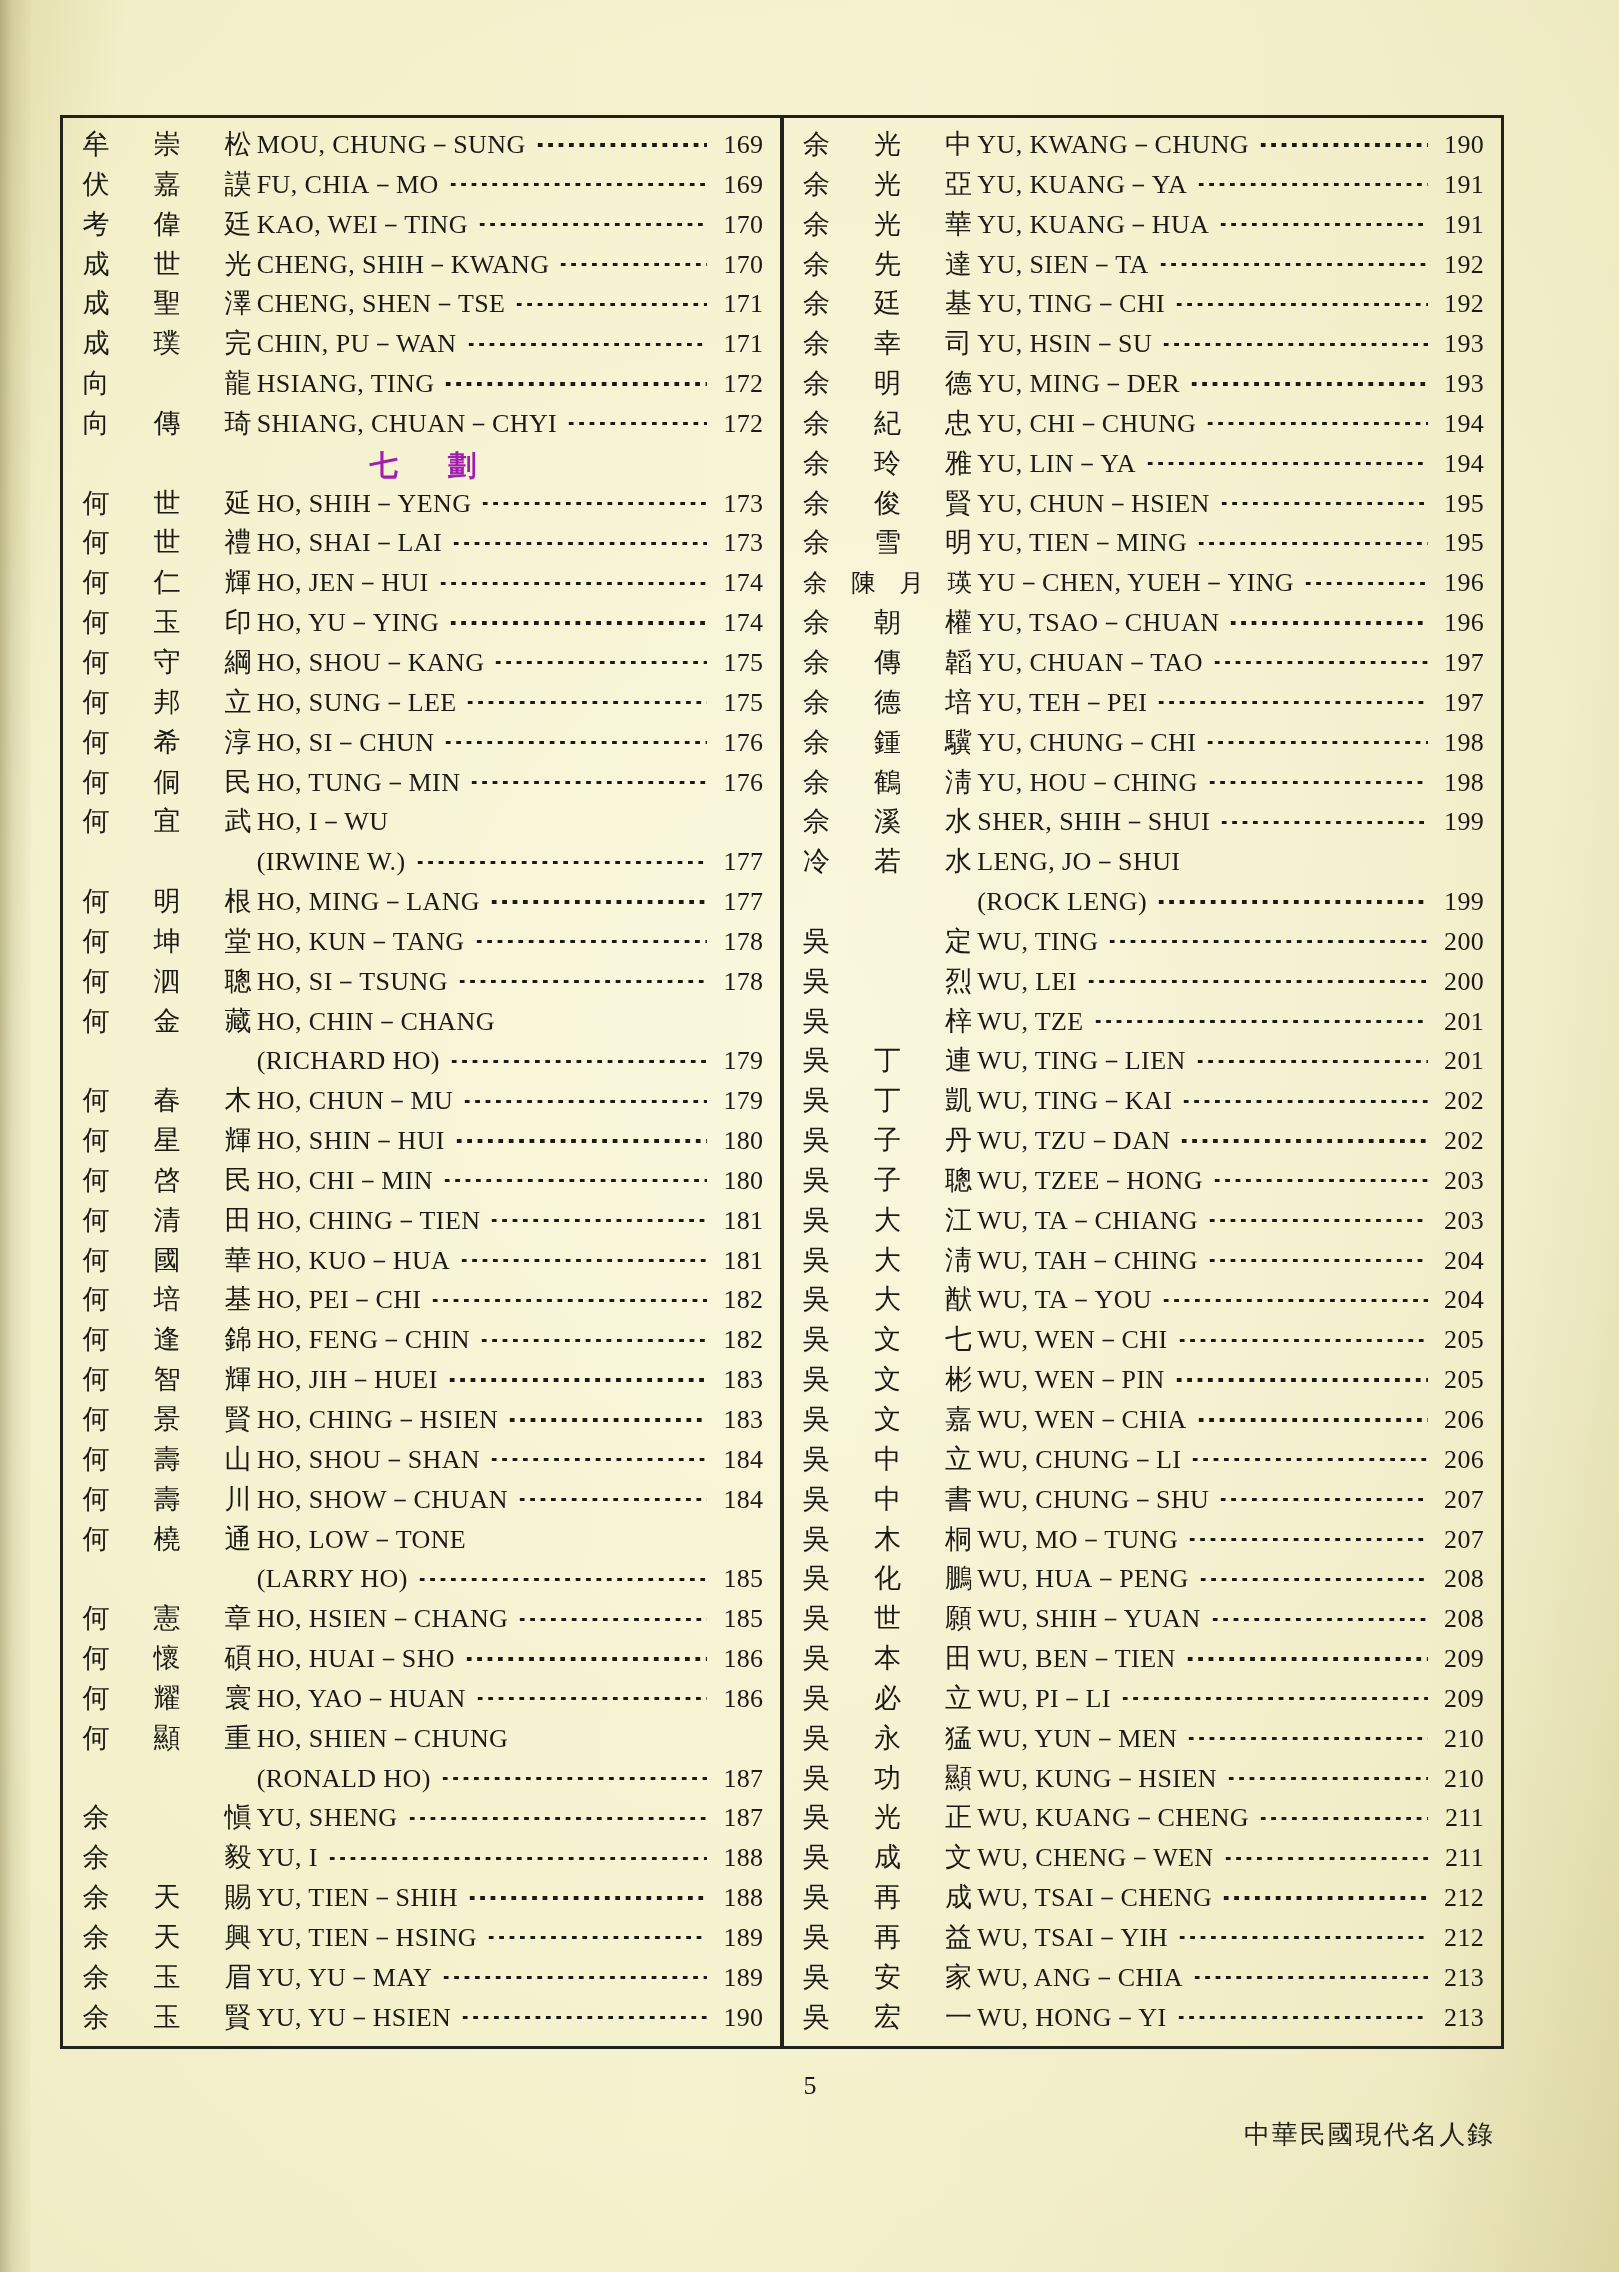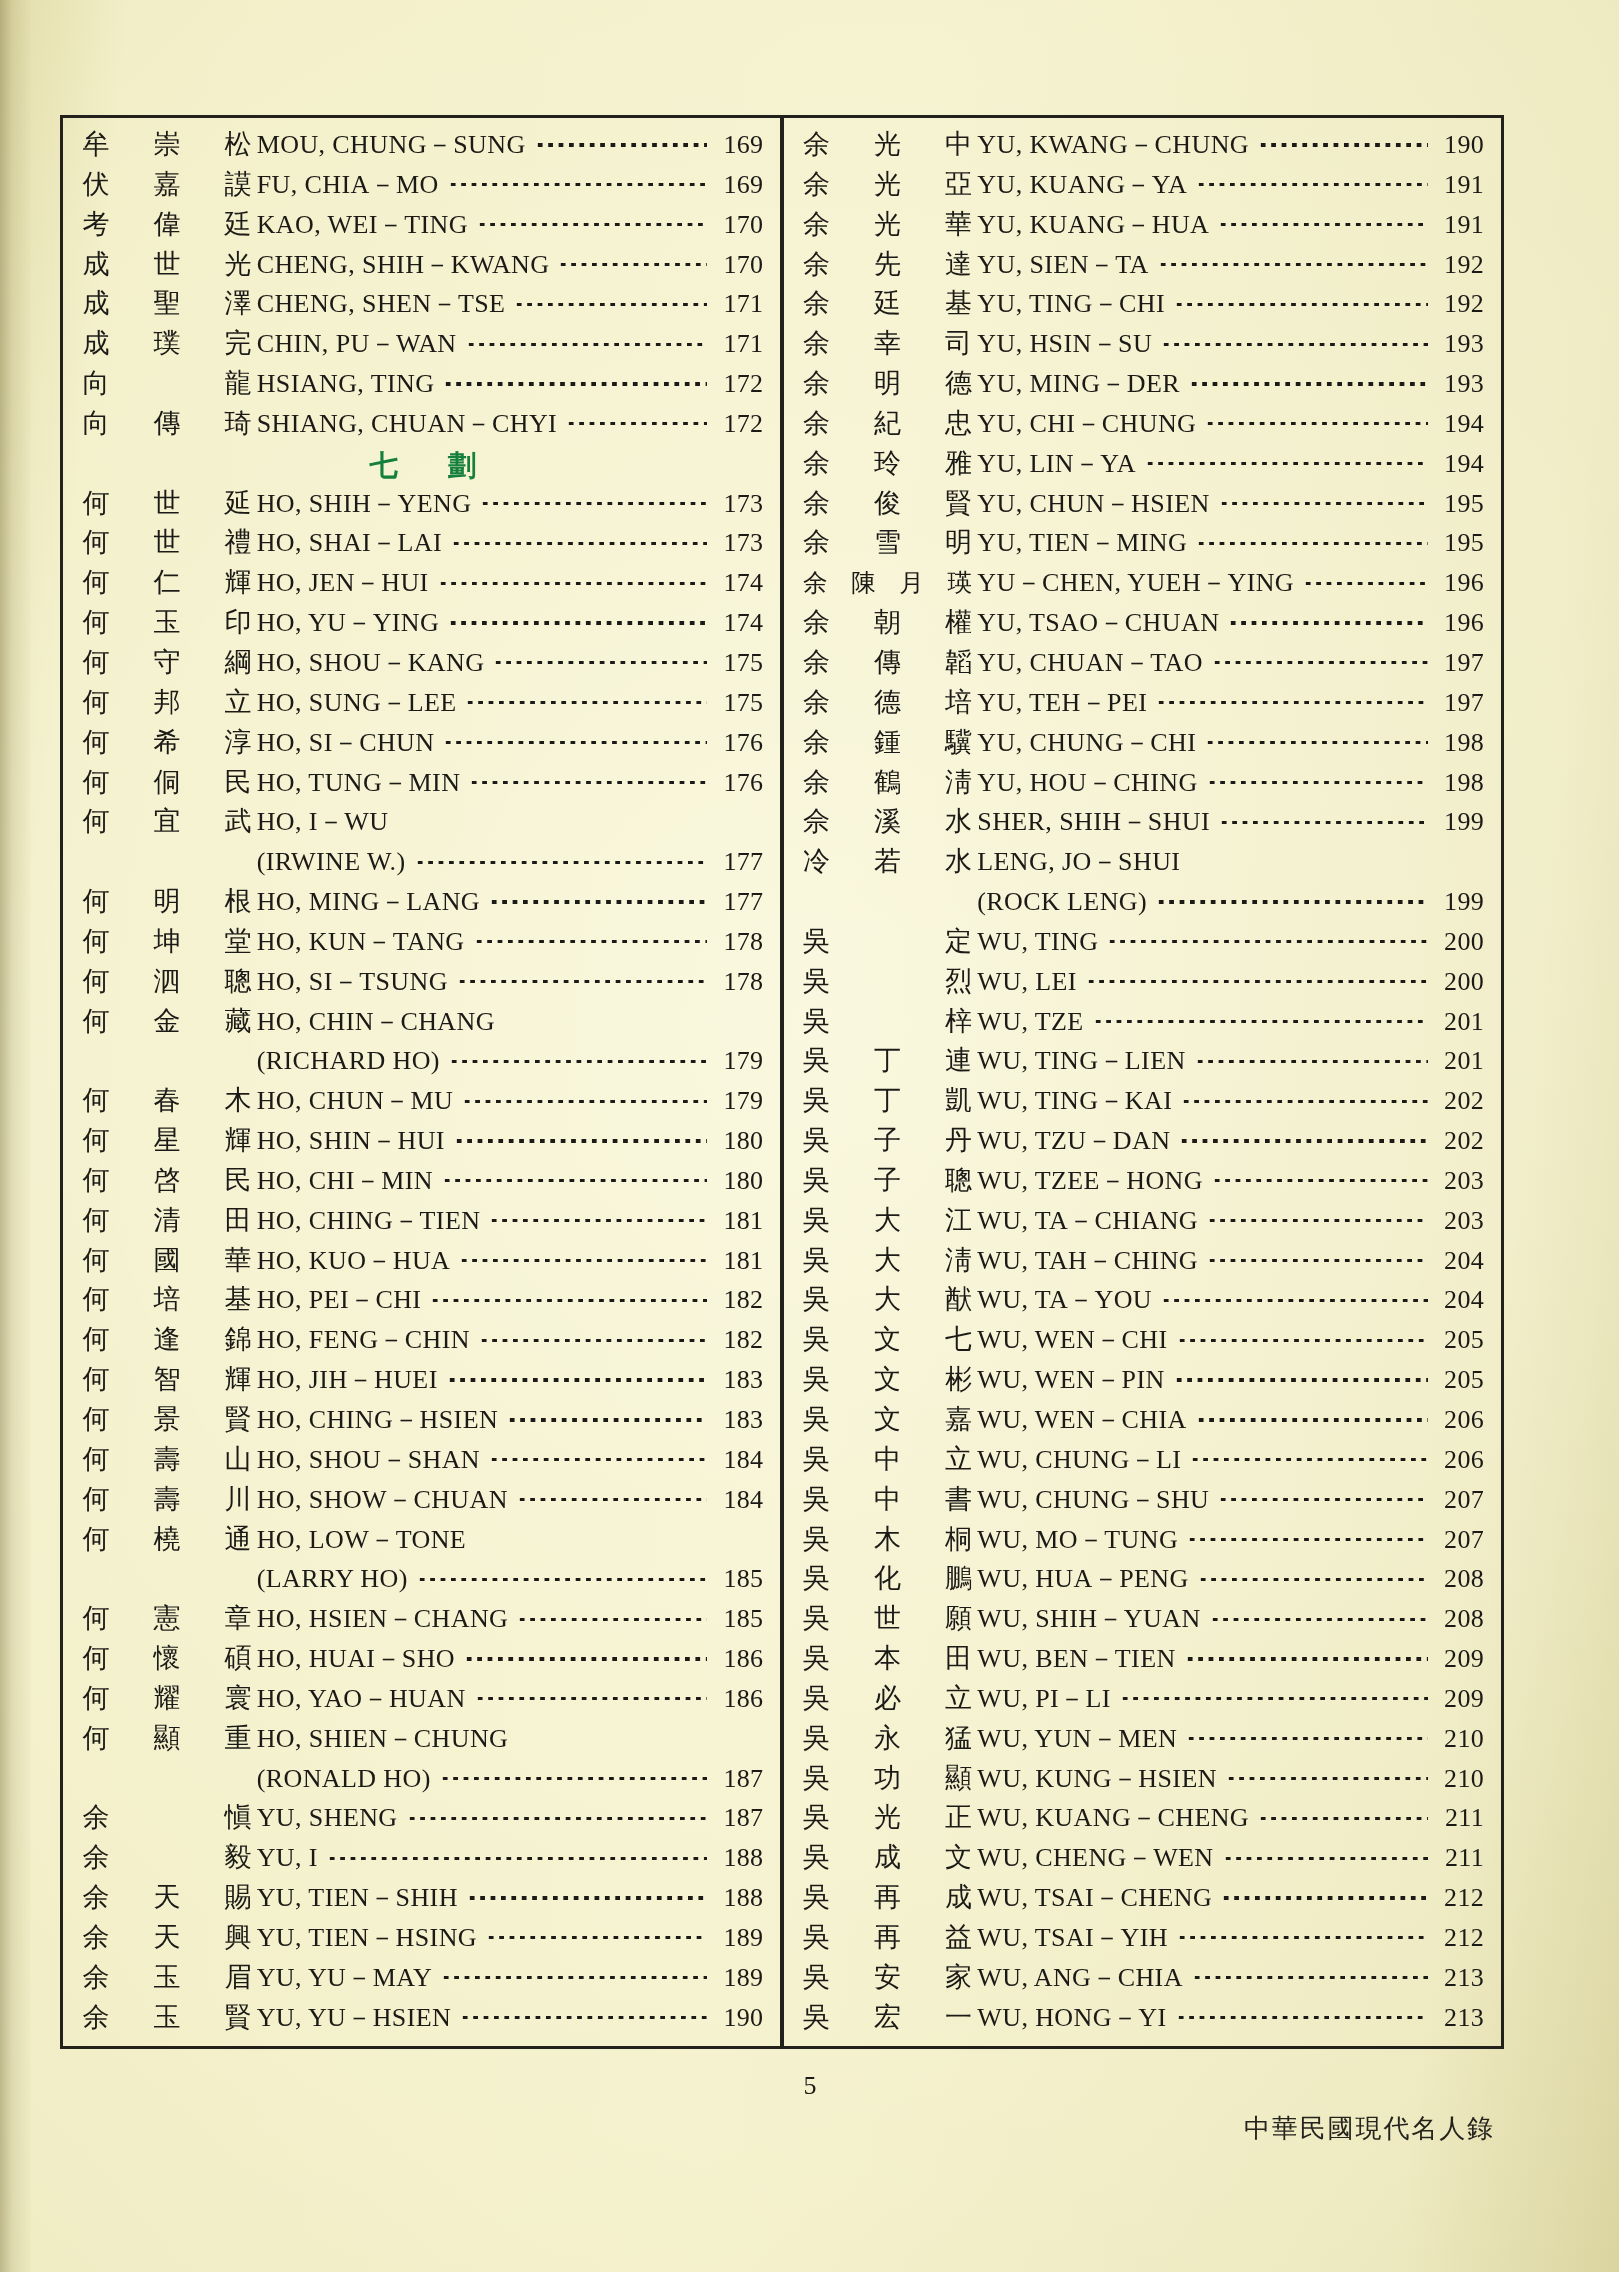--- a/index.html
+++ b/index.html
@@ -128,21 +128,21 @@
 
   
   .section-head {
     height: 41px;
     display: flex;
     align-items: center;
     justify-content: center;
     font-family: "DejaVu Sans", "Liberation Sans", sans-serif;
     font-size: 28.5px;
     font-weight: bold;
-    color: #15803d;
+    color: #a21caf;
     letter-spacing: 50px;
     padding-left: 50px;
     box-sizing: border-box;
   }
 
   
   #footer {
     position: absolute;
     left: 60px;
     right: 60px;
@@ -154,21 +154,21 @@
     left: 0; right: 0;
     top: 0;
     text-align: center;
     font-size: 26px;
     color: #1b1a16;
     font-family: "Liberation Serif", "DejaVu Serif", serif;
   }
   #book-title {
     position: absolute;
     right: 65px;
-    top: 40px;
+    top: 46px;
     font-family: "DejaVu Sans", "Liberation Sans", sans-serif;
     font-size: 26px;
     letter-spacing: 1.9px;
     color: #24231d;
   }
 </style>
 </head>
 <body>
 
 <div id="paper"></div>

